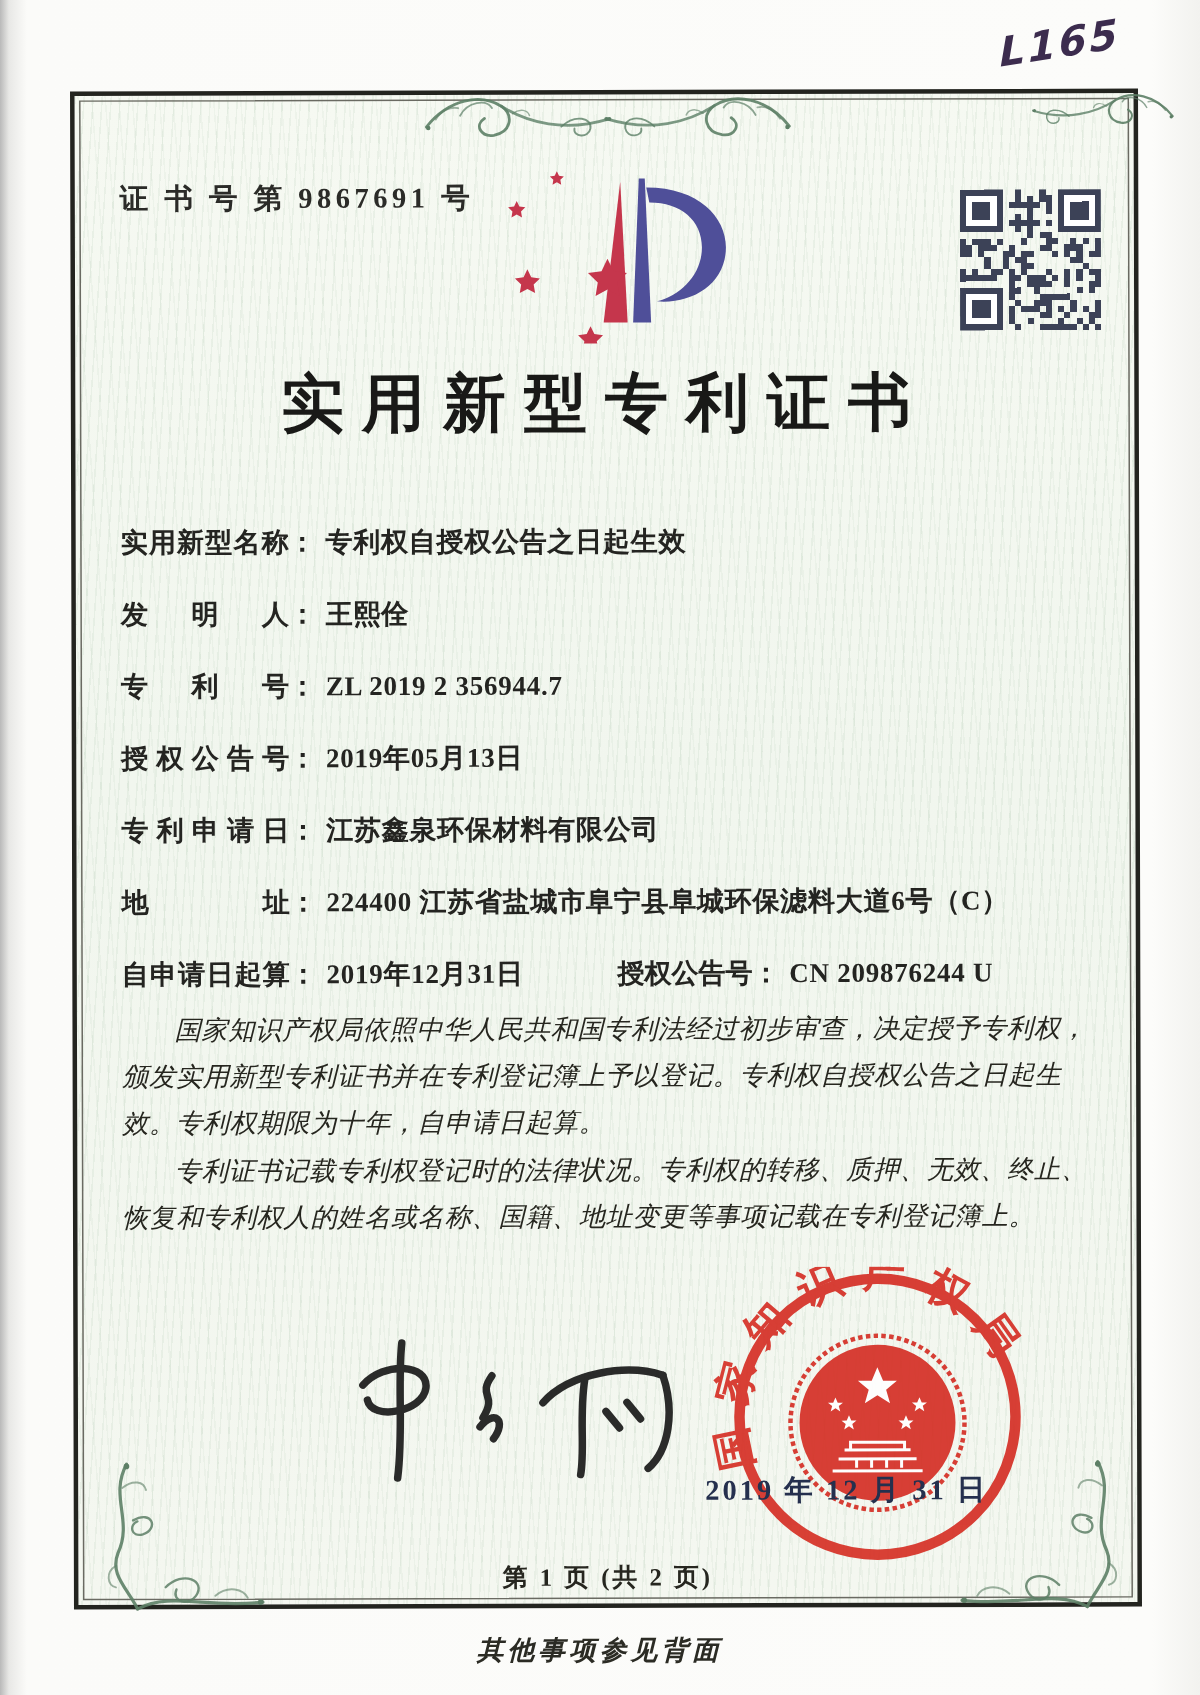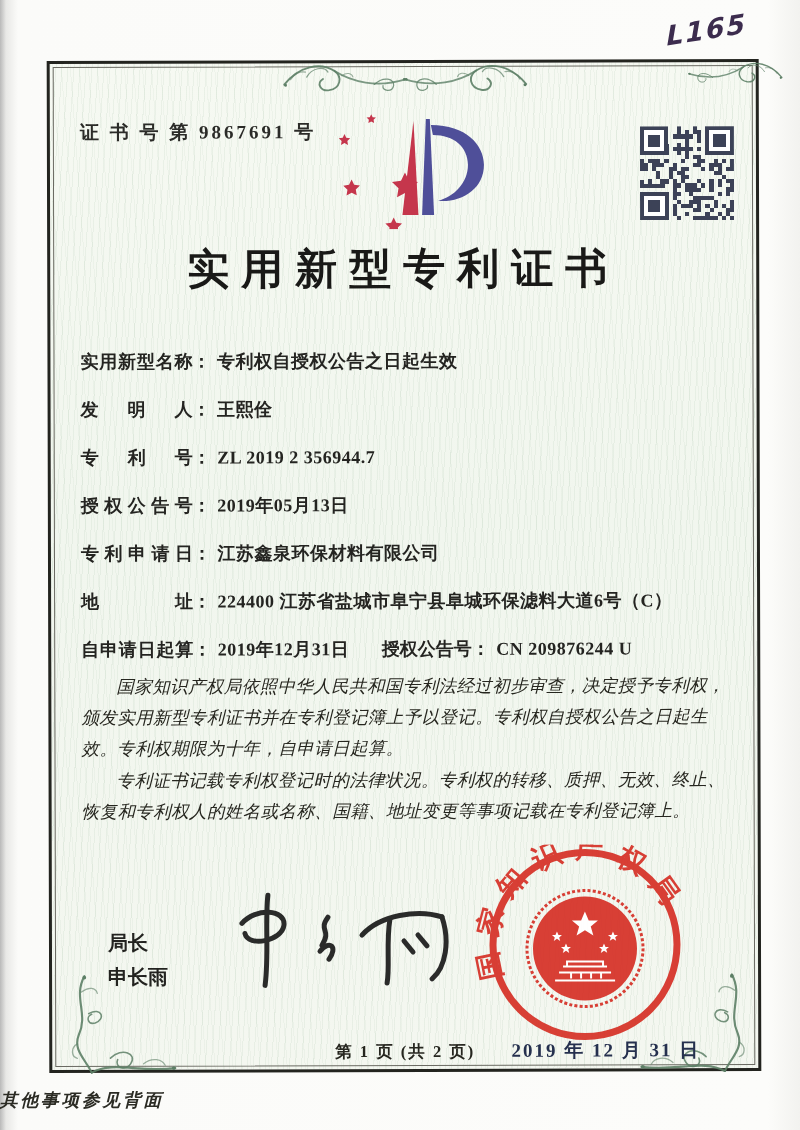--- a/index.html
+++ b/index.html
@@ -48,44 +48,44 @@
     position:absolute; left:0; top:178px; width:100%;
     text-align:center; font-size:42px; font-weight:700;
     letter-spacing:12px; color:#191917; white-space:nowrap;
   }
 
   .fields { position:absolute; left:30px; top:284px; width:652px; }
   .frow { margin-bottom:20px; font-size:18px; font-weight:600; color:#242421; white-space:nowrap; line-height:28px;}
   .flabel { display:inline-block; width:112px; text-align:justify; text-align-last:justify; vertical-align:bottom;}
   .fcolon { display:inline-block; margin-right:2px; }
   .fvalue { letter-spacing:0.5px; }
-  .grant-row .pair2 { margin-left:28px; }
+  .grant-row .pair2 { margin-left:58px; }
 
   .paras { position:absolute; left:30px; top:608px; width:656px; }
   .para {
     font-size:17.5px; line-height:31px; color:#26261f;
     text-indent:2em; font-style:italic; letter-spacing:0.4px;
   }
   .para + .para { margin-top:1px; }
 
   .signer { position:absolute; left:56px; top:862px; font-size:20px; font-weight:600; color:#232320; line-height:34px; }
   .signature { position:absolute; left:160px; top:820px; width:260px; height:120px; }
 
   .seal { position:absolute; left:408px; top:782px; width:250px; height:210px; }
   .seal-date {
-    position:absolute; left:418px; top:975px; width:230px; text-align:right;
+    position:absolute; left:418px; top:918px; width:230px; text-align:left;
     font-size:19px; font-weight:600; color:#25304e; letter-spacing:2px; white-space:nowrap;
   }
 
   .page-no {
     position:absolute; left:0; top:978px; width:100%; text-align:center;
     font-size:16.5px; font-weight:600; letter-spacing:2px; color:#26261f;
   }
   .back-note {
-    position:absolute; left:0; top:1088px; width:100%; text-align:left;
+    position:absolute; left:0; top:1088px; width:100%; text-align:center;
     font-size:17.5px; font-style:italic; font-weight:600; color:#2b2b24; letter-spacing:3px;
   }
   .hidden-defs { position:absolute; width:0; height:0; overflow:hidden; }
 </style>
 </head>
 <body>
 
 <svg class="hidden-defs" aria-hidden="true">
   <defs>
     <g id="flourish" fill="none" stroke="#5d7f66" stroke-width="3" stroke-linecap="round">
@@ -368,24 +368,20 @@
         <span class="fvalue">CN 209876244 U</span>
       </span>
     </div>
   </div>
 
   <div class="paras">
     <p class="para">国家知识产权局依照中华人民共和国专利法经过初步审查，决定授予专利权，颁发实用新型专利证书并在专利登记簿上予以登记。专利权自授权公告之日起生效。专利权期限为十年，自申请日起算。</p>
     <p class="para">专利证书记载专利权登记时的法律状况。专利权的转移、质押、无效、终止、恢复和专利权人的姓名或名称、国籍、地址变更等事项记载在专利登记簿上。</p>
   </div>
 
-  <div class="signer">
-    <div>局长</div>
-    <div>申长雨</div>
-  </div>
 
   <div class="signature">
     <svg viewBox="0 0 260 120" fill="none" stroke="#1a1a1a" stroke-linecap="round" stroke-linejoin="round">
       <g stroke-width="5" opacity="0.92">
         <path d="M56,12 C53,38 57,72 53,102"></path>
         <path d="M30,40 C44,24 74,26 72,42 C70,58 36,64 33,50"></path>
         <path d="M116,34 C106,48 120,46 110,62"></path>
         <path d="M108,68 C118,56 126,64 117,76"></path>
         <path d="M150,52 C168,32 206,26 230,34"></path>
         <path d="M178,36 C174,60 178,84 175,100"></path>

